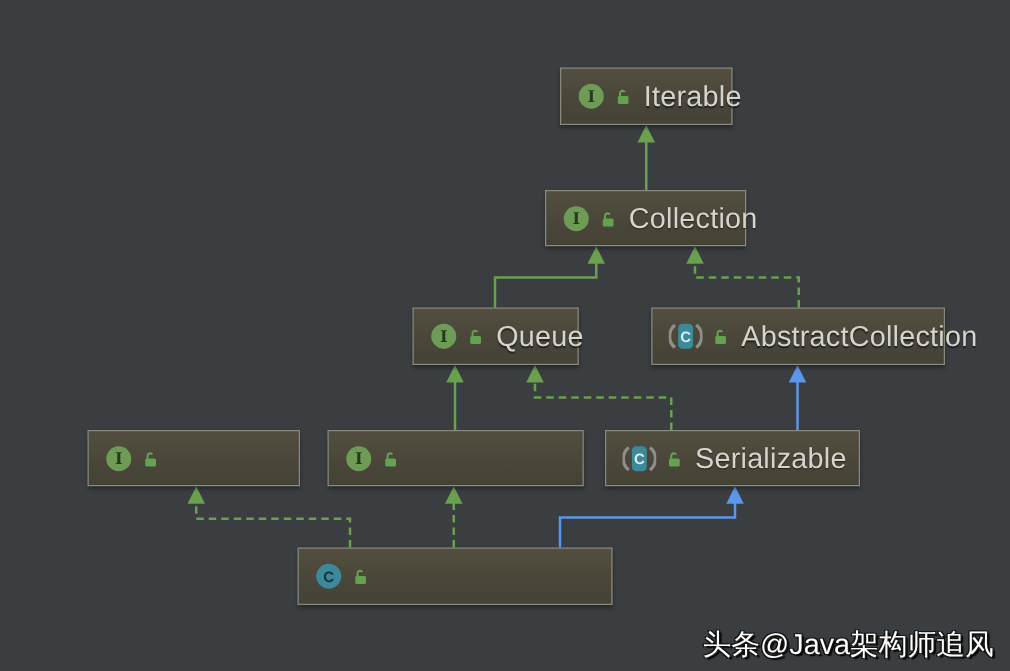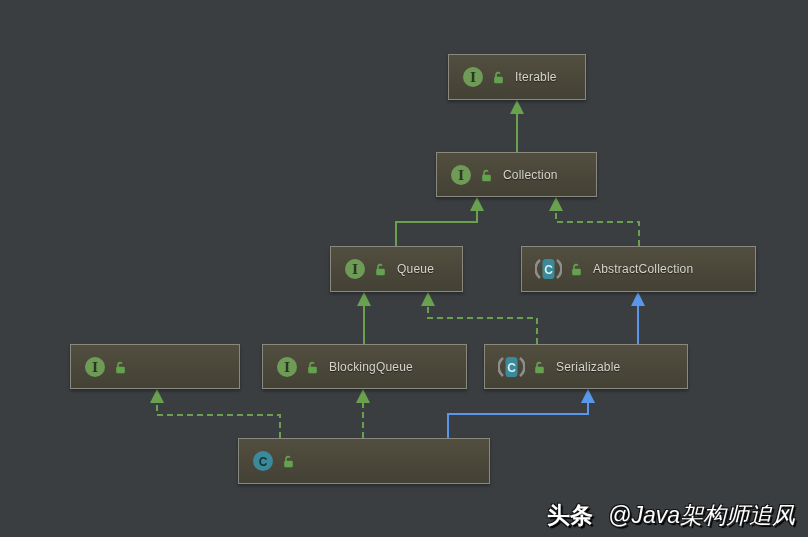--- a/index.html
+++ b/index.html
@@ -39,36 +39,36 @@
   }
   .node .lock-icon{
     display:inline-flex;
     align-items:center;
     flex:0 0 auto;
     color:#63a34f;
     margin-right:2px;
   }
   .node .node-label{
     color:#d6d5cd;
-    font-size:12px;
+    font-size:23px;
     letter-spacing:0.2px;
     white-space:nowrap;
     text-shadow:0 1px 1px rgba(0,0,0,0.55);
   }
   #watermark{
     position:absolute;
     right:13px;
     bottom:6px;
     font-size:23px;
     color:#ffffff;
     white-space:nowrap;
     text-shadow:-1px -1px 0 #141414,1px -1px 0 #141414,-1px 1px 0 #141414,2px 2px 1px #000000;
   }
-  #watermark .wm-prefix{font-weight:bold;margin-right:15px;}
-  #watermark .wm-handle{font-weight:normal;font-style:italic;}
+  #watermark .wm-prefix{font-weight:normal;margin-right:0;}
+  #watermark .wm-handle{font-weight:normal;}
 </style>
 </head>
 <body>
 
 <div id="stage">
   <svg id="edge-layer" xmlns="http://www.w3.org/2000/svg" width="808" height="537" viewBox="0 0 808 537">
       <g>
         <polyline points="517,152 517,112" fill="none" stroke="#69a14e" stroke-width="2"></polyline>
         <polygon points="517,100 510,114 524,114" fill="#69a14e"></polygon>
       </g>
@@ -188,21 +188,20 @@
             <circle cx="11" cy="11" r="10" fill="#6e9c57"></circle>
             <text x="11" y="15.5" text-anchor="middle" font-family="DejaVu Serif, serif" font-weight="bold" font-size="13" fill="#273a20">I</text>
           </svg>
         </span>
     <span class="lock-icon">
       <svg width="13" height="14" viewBox="0 0 13 14">
         <path d="M3.2 7.2 L3.2 4.6 A2.9 2.9 0 0 1 8.6 3.2 L7.2 4.0 A1.4 1.4 0 0 0 4.8 4.8 L4.8 7.2 Z" fill="currentColor"></path>
         <rect x="2.2" y="6.8" width="8.6" height="6.4" rx="1.3" fill="currentColor"></rect>
       </svg>
     </span>
-    <span class="node-label">BlockingQueue</span>
   </div>
       <div class="node" style="left: 484px; top: 344px; width: 204px; height: 45px;">
     <span class="type-icon">
           <svg width="27" height="22" viewBox="0 0 27 22">
             <path d="M5 2 A 11.5 11.5 0 0 0 5 20" stroke="#8e8e8e" stroke-width="2.6" fill="none"></path>
             <path d="M22 2 A 11.5 11.5 0 0 1 22 20" stroke="#8e8e8e" stroke-width="2.6" fill="none"></path>
             <rect x="7.5" y="1" width="12" height="20" rx="3.6" fill="#3b8999"></rect>
             <text x="13.5" y="15.5" text-anchor="middle" font-family="Liberation Sans, sans-serif" font-weight="bold" font-size="12" fill="#d9edf2">C</text>
           </svg>
         </span>

